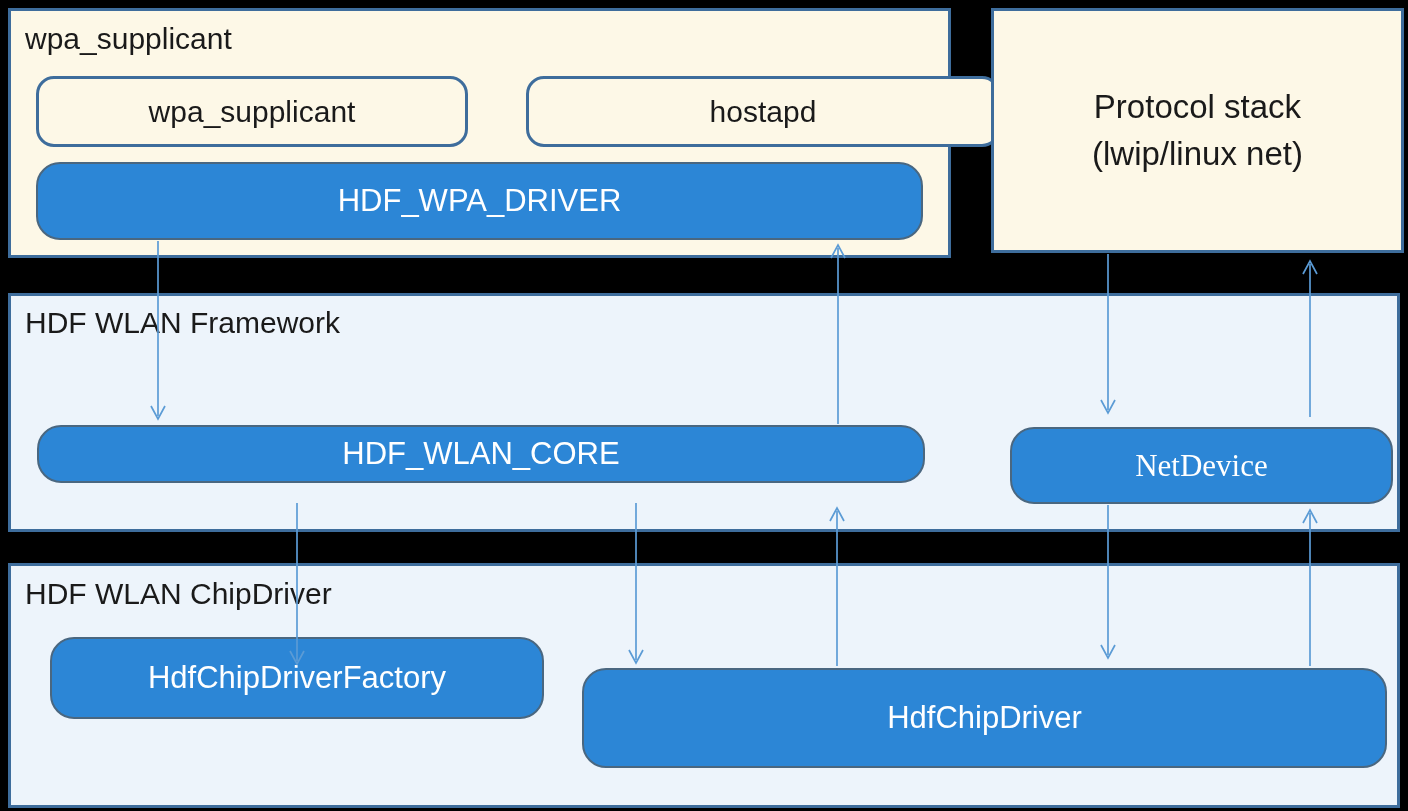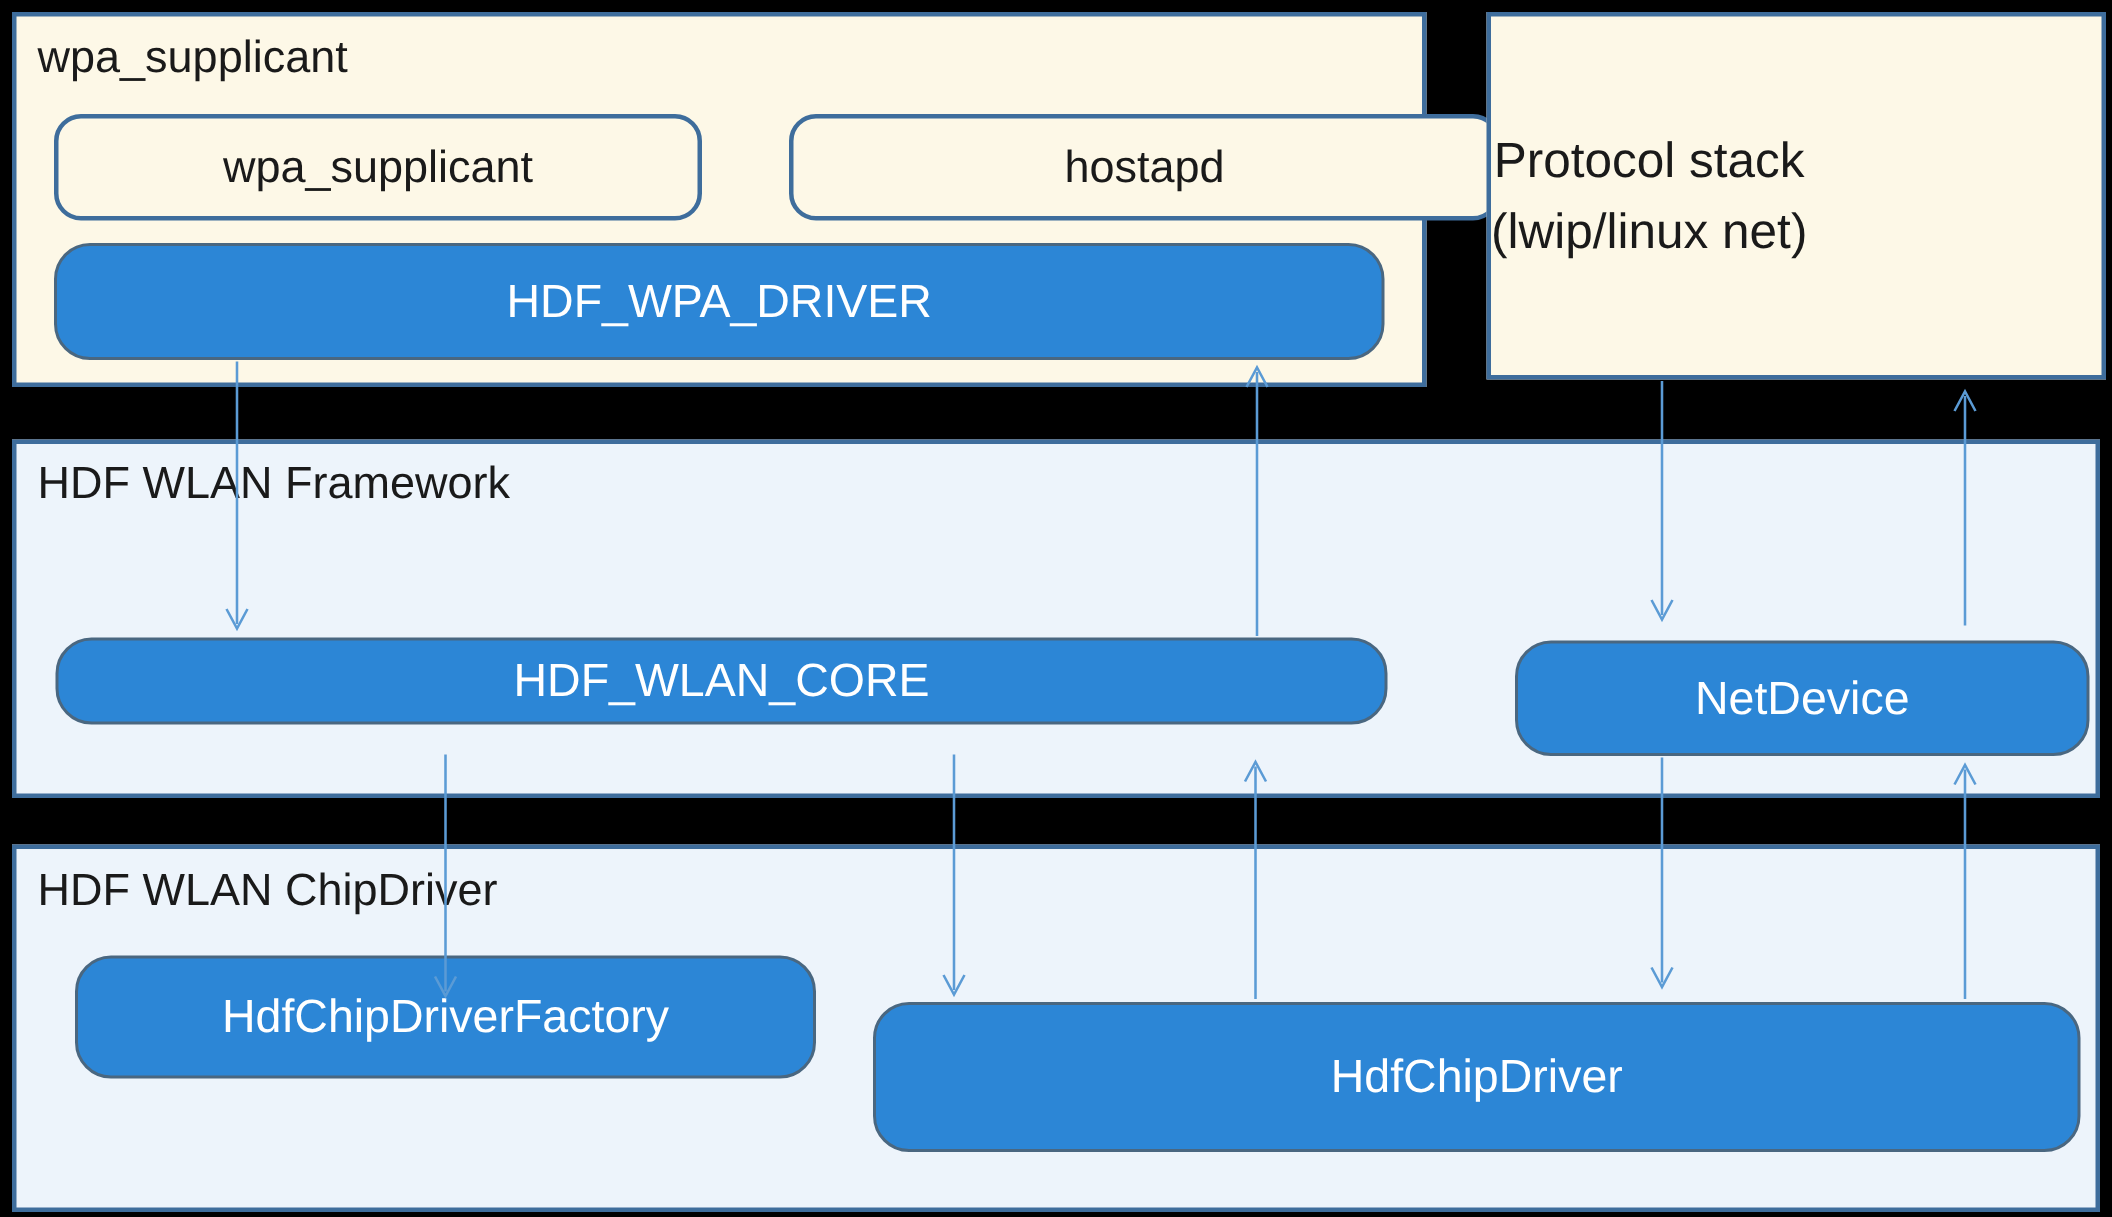--- a/index.html
+++ b/index.html
@@ -27,21 +27,21 @@
     background:var(--cream);
     border:3px solid var(--panel-border);
   }
   .band{
     background:var(--band);
     border:3px solid var(--panel-border);
   }
   .wpa-panel{left:8px;top:8px;width:943px;height:250px;}
   .protocol-panel{
     left:991px;top:8px;width:413px;height:245px;
-    display:flex;align-items:center;justify-content:flex-start;text-align:center;
+    display:flex;align-items:center;justify-content:center;text-align:center;
     font-size:33px;color:var(--heading);line-height:1.4;
   }
   .framework-band{left:8px;top:293px;width:1392px;height:239px;}
   .chip-band{left:8px;top:563px;width:1392px;height:245px;}
   
   .panel-title{
     position:absolute;
     font-size:30px;color:var(--heading);white-space:nowrap;
   }
   .wpa-title{left:25px;top:22px;}
@@ -65,21 +65,21 @@
     border-radius:18px;
     color:var(--heading);
     font-size:30px;
     display:flex;align-items:center;justify-content:center;
     white-space:nowrap;
   }
   .box-wpa-sub{left:36px;top:76px;width:432px;height:71px;}
   .box-hostapd{left:526px;top:76px;width:474px;height:71px;}
   .box-wpa-driver{left:36px;top:162px;width:887px;height:78px;}
   .box-wlan-core{left:37px;top:425px;width:888px;height:58px;}
-  .box-netdevice{left:1010px;top:427px;width:383px;height:77px;}
+  .box-netdevice{left:1010px;top:427px;width:383px;height:77px;font-family:Liberation Serif, serif;}
   .box-factory{left:50px;top:637px;width:494px;height:82px;}
   .box-chipdriver{left:582px;top:668px;width:805px;height:100px;}
   
   #arrows{
     position:absolute;left:0;top:0;width:1408px;height:811px;
     pointer-events:none;
   }
 </style>
 </head>
 <body>

